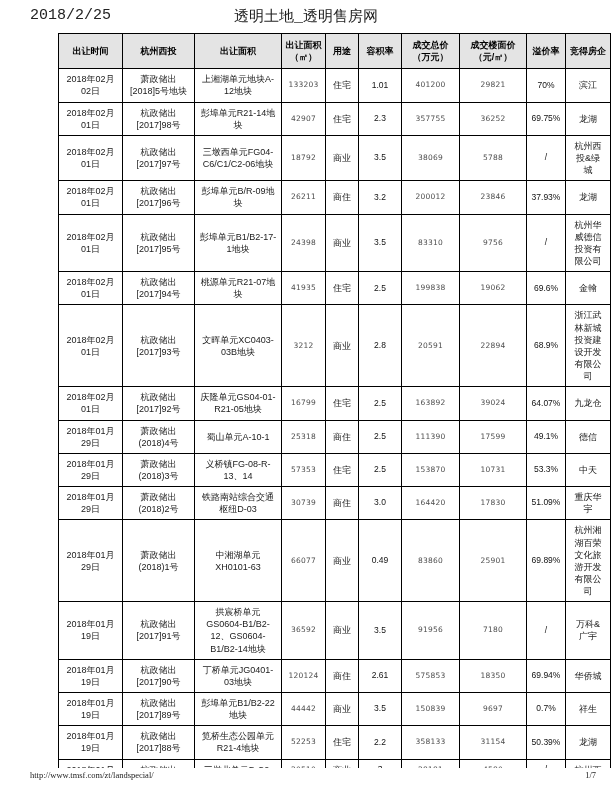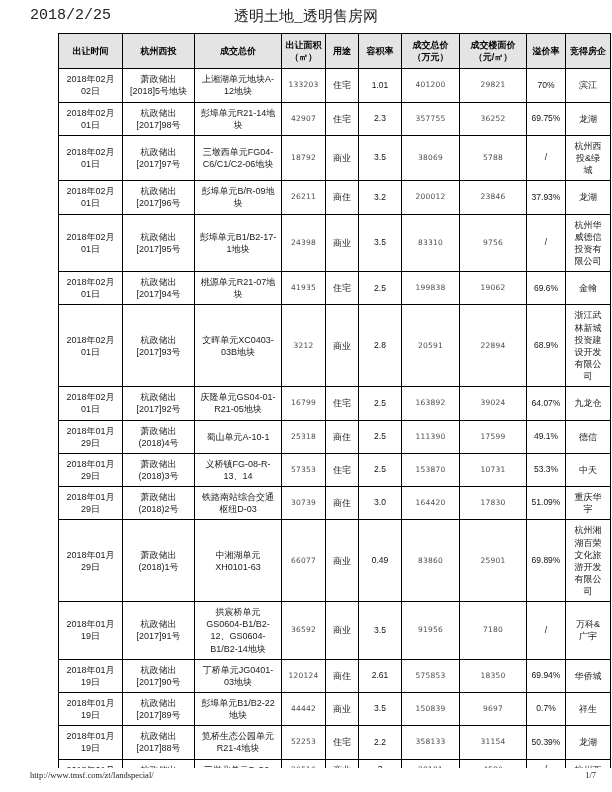--- a/index.html
+++ b/index.html
@@ -122,21 +122,21 @@
           <col style="width:43px">
         <col style="width:58px">
           <col style="width:67px">
           <col style="width:39px">
         <col style="width:45px">
       </colgroup>
       <thead>
         <tr>
           <th>出让时间</th>
           <th>杭州西投</th>
-          <th>成交总价</th>
+          <th>出让面积</th>
           <th>出让面积（㎡）</th>
           <th>用途</th>
           <th>容积率</th>
           <th>成交总价（万元）</th>
           <th>成交楼面价（元/㎡）</th>
           <th>溢价率</th>
           <th>竞得房企</th>
         </tr>
       </thead>
       <tbody id="tbody">

